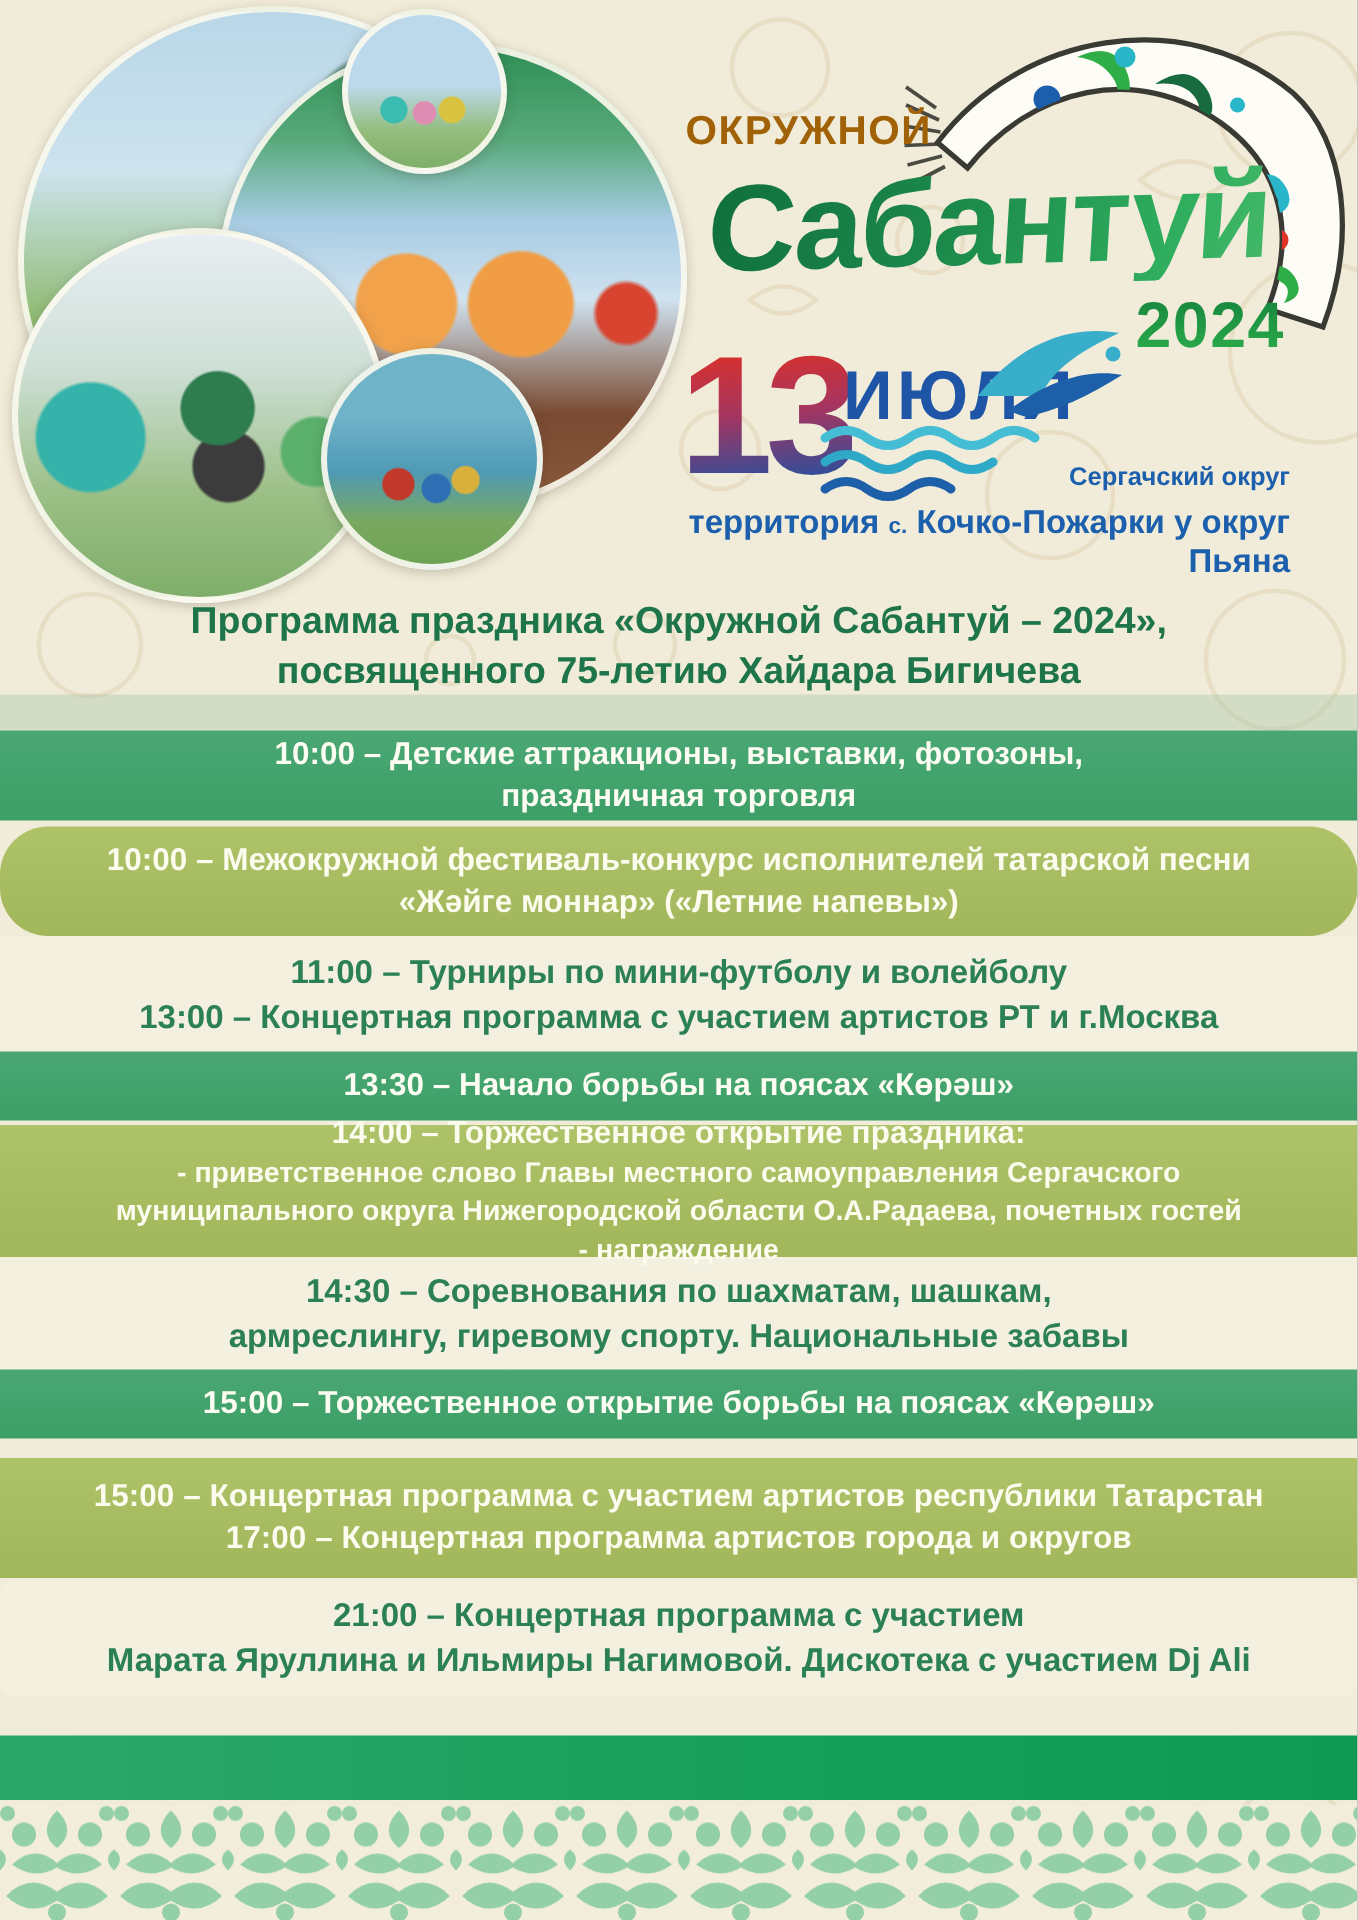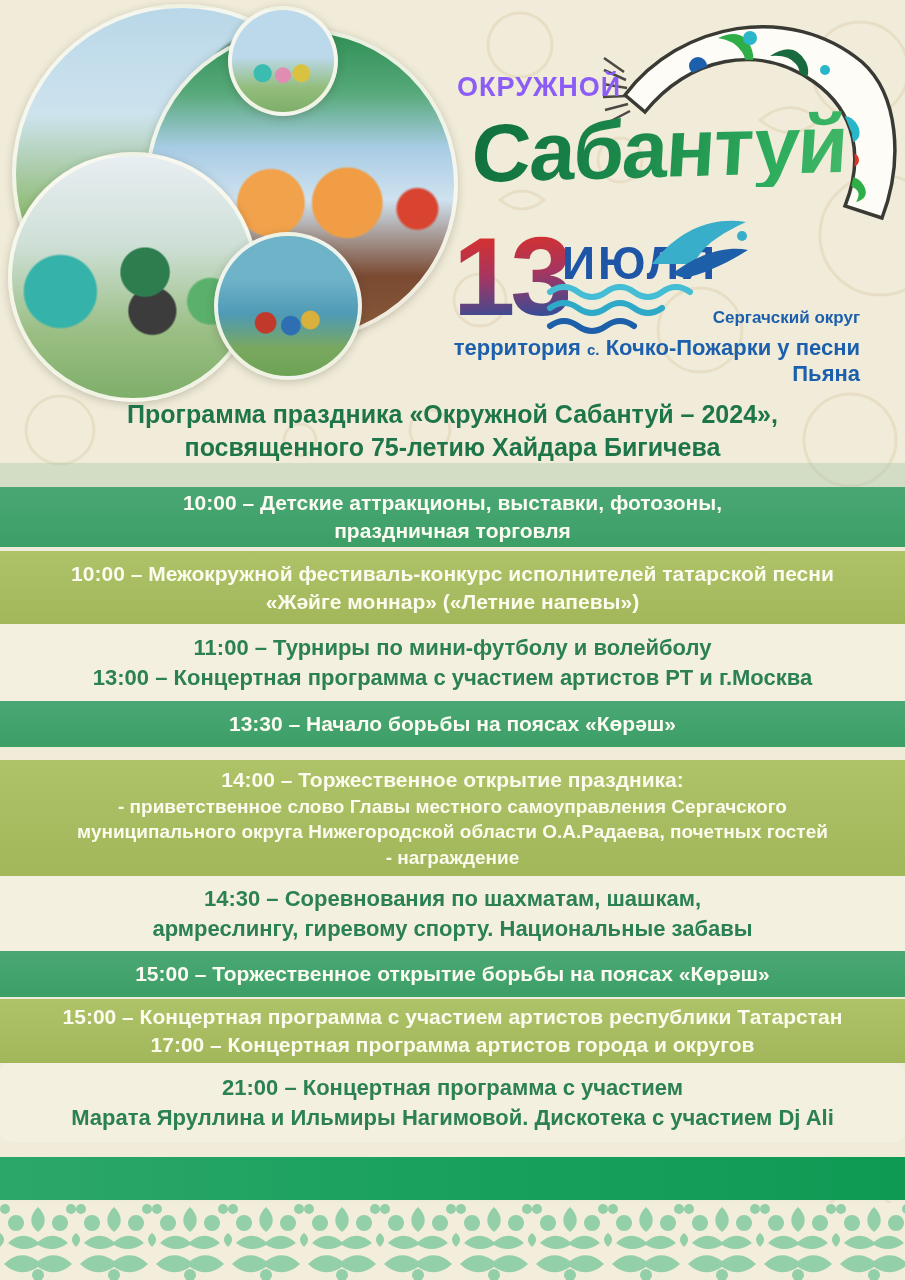--- a/index.html
+++ b/index.html
@@ -43,21 +43,21 @@
   .pc-stage-small{left:214px;top:232px;width:140px;height:140px;z-index:6;
     background:
       radial-gradient(circle at 34% 62%, #c0392b 0 8%, transparent 9%),
       radial-gradient(circle at 52% 64%, #2e6fb3 0 8%, transparent 9%),
       radial-gradient(circle at 66% 60%, #d9b03c 0 7%, transparent 8%),
       linear-gradient(180deg,#6fb3c9 0 30%,#4f9ab5 56%,#79a85f 80%,#6da355 100%);}
 
   
   .towel{position:absolute;left:600px;top:0;z-index:2;}
   .kicker{position:absolute;left:457px;top:72px;z-index:4;
-    font-size:27px;font-weight:bold;color:#8b5cf6;letter-spacing:1px;}
+    font-size:27px;font-weight:bold;color:#a16207;letter-spacing:1px;}
   .logo{position:absolute;left:444px;top:108px;width:430px;z-index:4;text-align:center;
     font-size:82px;font-weight:bold;line-height:1;letter-spacing:-2px;
     transform:skewX(-5deg) rotate(-1.5deg);
     background:linear-gradient(105deg,#0e6b3c 0%,#1c8a4b 45%,#2fae5e 78%,#4cbd6d 100%);
     -webkit-background-clip:text;background-clip:text;color:transparent;}
   .year{position:absolute;left:757px;top:193px;z-index:4;
     font-size:43px;font-weight:bold;letter-spacing:1px;
     background:linear-gradient(180deg,#14813c 0%,#2eb24c 100%);
     -webkit-background-clip:text;background-clip:text;color:transparent;}
 
@@ -87,23 +87,23 @@
   .row{display:flex;flex-direction:column;justify-content:center;text-align:center;
     padding:0 14px;box-sizing:border-box;}
   .row .ln{line-height:1.33;}
   .row-green{background:linear-gradient(180deg,#4aa774 0%,#3c9f66 100%);color:#fcfcf2;
     font-weight:bold;font-size:21px;}
   .row-olive{background:linear-gradient(180deg,#aec268 0%,#a2b65a 100%);color:#fbfbee;
     font-weight:bold;font-size:21px;}
   .row-cream{background:rgba(246,243,228,.6);color:#2c8154;
     font-weight:bold;font-size:22px;}
   .row .sub{font-size:19px;}
-  .h72{height:60px;} .h73{height:73px;margin-top:4px;} .h77{height:77px;}
-  .h46{height:46px;} .h116{height:116px;margin-top:13px;} .h75{height:75px;}
-  .h46b{height:46px;} .h76{height:64px;margin-top:2px;} .h79{height:79px;border-radius:11px;}
+  .h72{height:60px;} .h73{height:73px;margin-top:4px;border-radius:32px;} .h77{height:77px;}
+  .h46{height:46px;} .h116{height:88px;margin-top:3px;} .h75{height:75px;}
+  .h46b{height:46px;} .h76{height:80px;margin-top:13px;} .h79{height:79px;border-radius:11px;}
 
   
   .band{position:absolute;left:0;top:1157px;width:905px;height:43px;z-index:4;
     background:linear-gradient(90deg,#2ca76a 0%,#17a05b 55%,#0f9a54 100%);}
   .border-ornament{position:absolute;left:0;top:1203px;z-index:4;}
 </style>
 </head>
 <body>
 
 <div class="poster">
@@ -165,40 +165,41 @@
       <path d="M232,120 q18,-10 26,6 q6,14 -10,18 q8,-10 0,-16 q-6,-6 -16,-8z" fill="#2ab6c9"></path>
       <circle cx="252" cy="160" r="7" fill="#e03227"></circle>
       <path d="M240,180 q16,-8 24,6 q6,12 -8,16 q6,-10 -2,-14 q-6,-5 -14,-8z" fill="#2fae47"></path>
       <circle cx="180" cy="84" r="5" fill="#e03227"></circle>
       <circle cx="225" cy="70" r="5" fill="#2ab6c9"></circle>
     </g>
   </svg>
 
   <div class="kicker">ОКРУЖНОЙ</div>
   <div class="logo">Сабантуй</div>
+  <div class="year">2024</div>
 
   <div class="day">13</div>
   <div class="month">ИЮЛЯ</div>
   <svg class="bird" width="100" height="70" viewBox="0 0 100 70">
     <path d="M2,52 C28,18 62,4 96,10 C70,22 52,34 44,52 Z" fill="#39aecb"></path>
     <path d="M22,62 C50,40 78,34 98,38 C76,52 54,62 34,66 Z" fill="#1d5fa8"></path>
     <circle cx="92" cy="24" r="5" fill="#39aecb"></circle>
   </svg>
   <svg class="waves" width="150" height="52" viewBox="0 0 150 52">
     <g fill="none" stroke-linecap="round" stroke-width="6">
       <path d="M4,8 q14,-10 28,0 t28,0 t28,0 t28,0 t28,0" stroke="#45bdd4" transform="translate(0,0)"></path>
       <path d="M4,24 q14,-10 28,0 t28,0 t28,0 t28,0" stroke="#2fa9c8"></path>
       <path d="M4,42 q14,-10 28,0 t28,0 t28,0" stroke="#1d5fa8"></path>
     </g>
   </svg>
   <div class="loc1">Сергачский округ</div>
   <div class="loc2">
     <span>территория</span>
     <span class="abbr">с.</span>
-    <span>Кочко-Пожарки у песни Пьяна</span>
+    <span>Кочко-Пожарки у округ Пьяна</span>
   </div>
 
   <div class="heading">
     <div>Программа праздника «Окружной Сабантуй – 2024»,</div>
     <div>посвященного 75-летию Хайдара Бигичева</div>
   </div>
   <div class="tint-strip"></div>
 
   <div class="schedule">
     <div class="row row-green h72">

